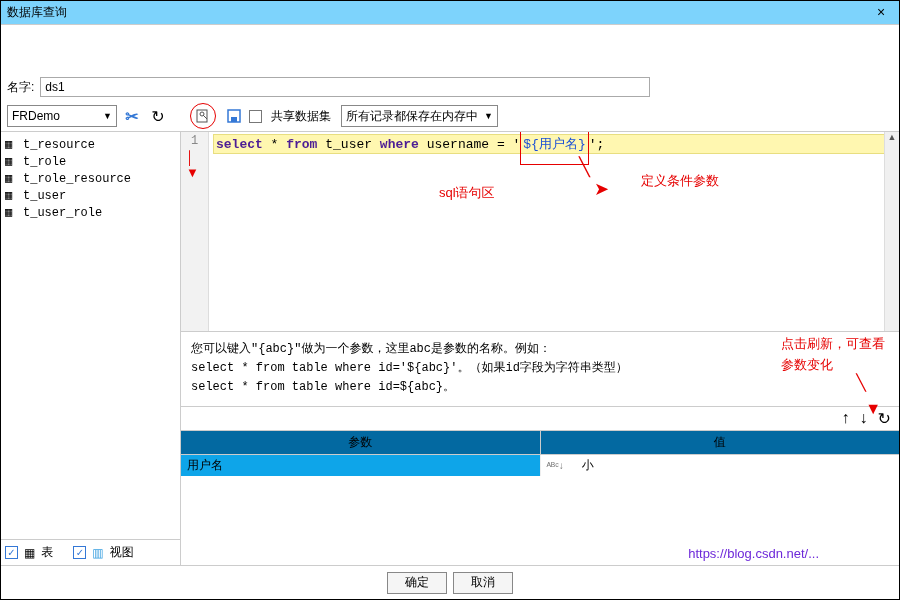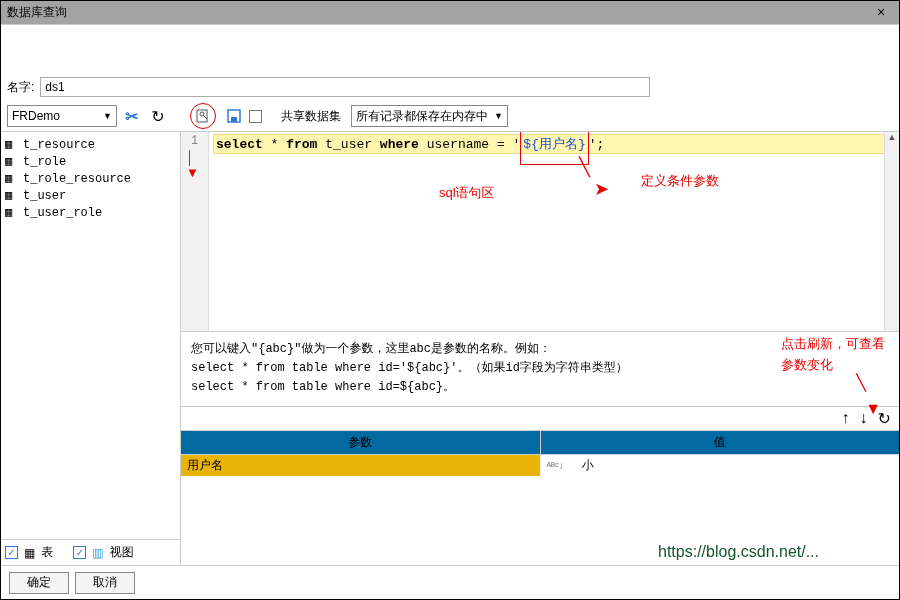--- a/index.html
+++ b/index.html
@@ -1,64 +1,64 @@
 <!DOCTYPE html>
 <html><head>
 <meta charset="utf-8">
 <style>
 * { box-sizing: border-box; margin: 0; padding: 0; }
 body { font-family: "SimSun", "宋体", sans-serif; font-size: 12px; background: #fff; color: #000; }
 .window { width: 900px; height: 600px; border: 1px solid #000; display: flex; flex-direction: column; position: relative; }
-.titlebar { height: 24px; display: flex; align-items: center; padding: 8px 6px; border-bottom: 1px solid #ccc; background: #a3a3a3; }
+.titlebar { height: 24px; display: flex; align-items: center; padding: 8px 6px; border-bottom: 1px solid #ccc; background: #7dd3fc; }
 .titlebar .title { flex: 1; }
 .title-btn { width: 24px; height: 20px; text-align: center; line-height: 18px; font-size: 14px; }
 .name-row { display: flex; align-items: center; padding: 4px 6px; gap: 6px; margin-top: 48px; }
 .name-row input { flex: 0 0 610px; height: 20px; border: 1px solid #aaa; padding: 0 4px; font-size: 12px; }
 .toolbar { display: flex; align-items: center; padding: 2px 6px; gap: 4px; border-bottom: 1px solid #ccc; }
 .ds-select { width: 110px; height: 22px; border: 1px solid #888; display: flex; align-items: center; padding: 7px 4px; background: #fff; }
 .ds-select .chev { margin-left: auto; font-size: 9px; }
 .ibtn { width: 22px; height: 22px; border: 1px solid transparent; display: flex; align-items: center; justify-content: center; font-size: 14px; }
 .scissors { color: #3478d6; font-weight: bold; font-size: 16px; }
 .refresh { font-size: 16px; }
 .circle { width: 26px; height: 26px; border: 1.5px solid #e60000; border-radius: 50%; display: flex; align-items: center; justify-content: center; margin: 0 3px; }
-.chk { display: flex; align-items: center; gap: 19px; }
+.chk { display: flex; align-items: center; gap: 9px; }
 .chk-box { width: 13px; height: 13px; border: 1px solid #777; }
 .combo { height: 22px; border: 1px solid #888; display: flex; align-items: center; padding: 0 4px; margin-left: 6px; }
 .combo .chev { margin-left: 6px; font-size: 9px; }
 .body-row { flex: 1; display: flex; overflow: hidden; }
 .sidebar { width: 180px; border-right: 1px solid #ccc; display: flex; flex-direction: column; }
 .tree { flex: 1; padding: 4px 2px; overflow: auto; }
 .tree-item { display: flex; align-items: center; gap: 4px; padding: 1px 2px; font-family: "Courier New", monospace; font-size: 12px; }
 .tree-icon { width: 14px; display: inline-flex; }
 .sb-bottom { border-top: 1px solid #ccc; padding: 4px; display: flex; align-items: center; gap: 6px; }
 .cbox { width: 13px; height: 13px; border: 1px solid #3478d6; display: inline-flex; align-items: center; justify-content: center; color: #3478d6; font-size: 10px; }
 .main { flex: 1; display: flex; flex-direction: column; position: relative; }
 .editor-wrap { display: flex; height: 200px; border-bottom: 1px solid #ccc; position: relative; }
 .gutter { width: 28px; background: #f2f2f2; border-right: 1px solid #ddd; text-align: center; padding-top: 2px; color: #888; font-family: "Courier New", monospace; }
 .editor { flex: 1; padding: 2px 4px; font-family: "Courier New", monospace; font-size: 13px; position: relative; }
 .sql-line { background: #fff7b0; border: 1px solid #e8de80; padding: 0 2px; display: inline-block; width: 100%; white-space: nowrap; }
-.kw { color: #000000; font-weight: bold; }
+.kw { color: #4c1d95; font-weight: bold; }
 .param-box { border: 1px solid #e60000; padding: 12px 2px; color: #1a4fd6; }
 .anno { position: absolute; color: #e60000; font-size: 13px; font-family: "SimSun", sans-serif; }
 .hint { padding: 8px 10px; border-bottom: 1px solid #ccc; font-size: 12px; font-family: "Courier New", monospace; line-height: 1.6; position: relative; }
 .param-toolbar { display: flex; justify-content: flex-end; padding: 2px 8px; gap: 10px; font-size: 16px; }
 .param-table { flex: 1; border-top: 1px solid #ccc; }
 .pt-head { display: flex; background: #0369a1; border-bottom: 1px solid #ccc; }
 .pt-head div { flex: 1; text-align: center; padding: 3px 0; }
 .pt-head div:first-child { border-right: 1px solid #ccc; }
 .pt-row { display: flex; }
 .pt-row div { flex: 1; padding: 2px 6px; }
-.pt-row div:first-child { border-right: 1px solid #eee; background: #eab308; }
+.pt-row div:first-child { border-right: 1px solid #eee; background: #0ea5e9; }
 .val-cell { display: flex; align-items: center; gap: 18px; }
 .val-icon { font-size: 10px; color: #777; }
-.footer { height: 34px; border-top: 1px solid #ccc; display: flex; align-items: center; justify-content: flex-start; padding: 16px 8px; gap: 6px; }
+.footer { height: 34px; border-top: 1px solid #ccc; display: flex; align-items: center; justify-content: center; padding: 16px 8px; gap: 6px; }
 .btn { min-width: 60px; height: 22px; border: 1px solid #888; background: #f5f5f5; display: flex; align-items: center; justify-content: center; }
 .scroll-v { position: absolute; right: 0; top: 0; bottom: 0; width: 15px; background: #f0f0f0; border-left: 1px solid #ddd; }
 .scroll-v .sbtn { height: 15px; text-align: center; font-size: 9px; color: #555; }
-.watermark { position: absolute; right: 80px; bottom: 38px; color: #14532d; font-size: 16px; font-family: sans-serif; pointer-events: none; }
+.watermark { position: absolute; right: 80px; bottom: 38px; color: #6d28d9; font-size: 13px; font-family: sans-serif; pointer-events: none; }
 </style>
 </head>
 <body>
 
 <div class="window">
   <div class="titlebar">
     <span class="title">数据库查询</span>
     <span class="title-btn">×</span>
   </div>
 

